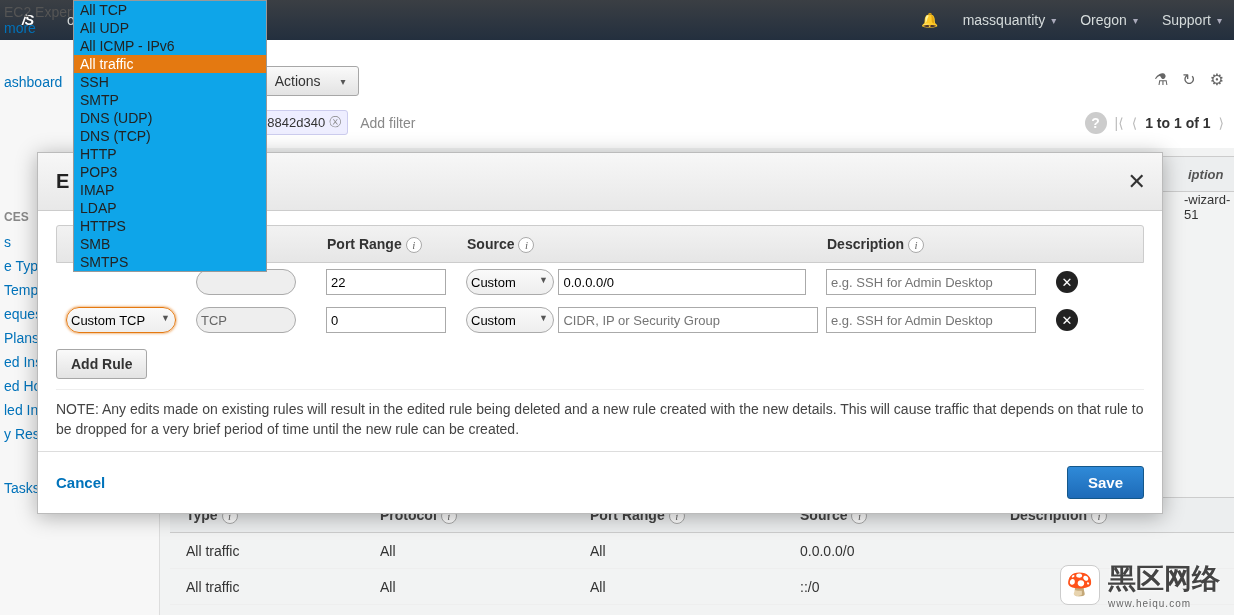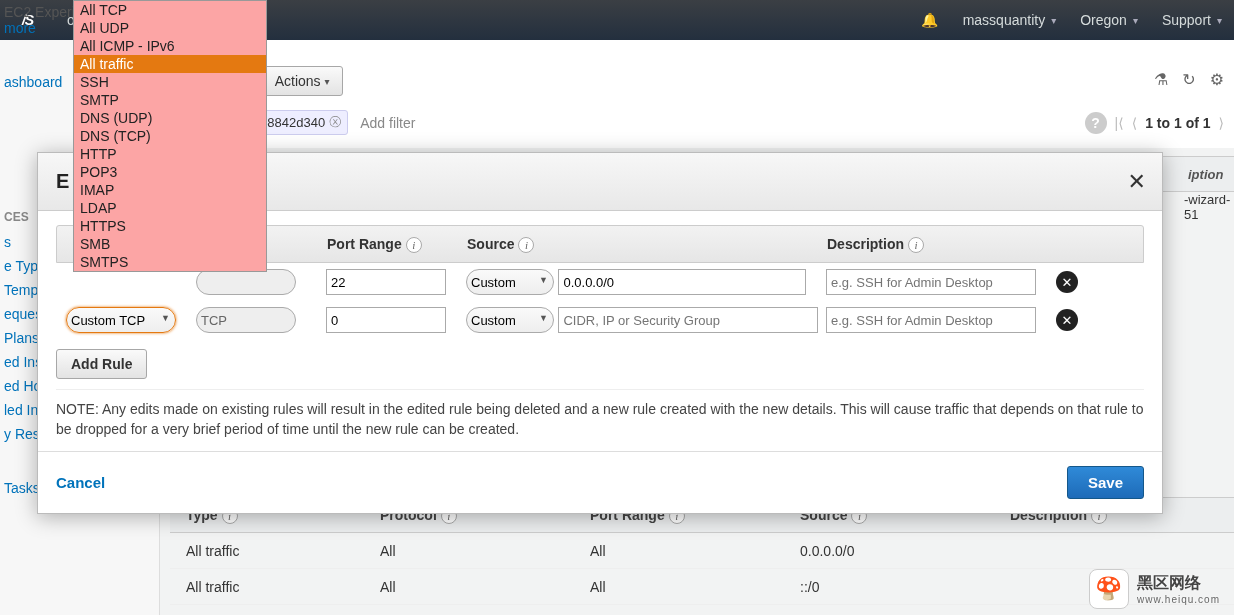--- a/index.html
+++ b/index.html
@@ -9,21 +9,21 @@
 .topnav { position: absolute; top: 0; left: 0; right: 0; height: 40px; background: linear-gradient(#3b3f44,#232f3e); display: flex; align-items: center; color: #d5dbdb; font-size: 14px; z-index: 5; }
 .topnav .logo { width: 55px; height: 40px; display:flex; align-items:center; justify-content:center; font-style: italic; font-weight:bold; color:#fff; letter-spacing:-1px;}
 .topnav .menuitem { padding: 0 12px; height: 40px; display: flex; align-items: center; gap: 6px; cursor: pointer; }
 .topnav .grow { flex: 1; }
 .caret { font-size: 10px; color:#aab; }
 
 
 .subbar { position: absolute; top: 40px; left: 0; right: 0; height: 108px; background: #fff; }
 .subbar .actionrow { position:absolute; top:26px; left:170px; display:flex; gap:8px; align-items:center; }
 .btn-blue { background: linear-gradient(#2f8ad8,#1e6bb8); color:#fff; border:1px solid #14578a; padding:6px 14px; border-radius:3px; font-size:14px; font-weight:bold; box-shadow: inset 0 1px 0 rgba(255,255,255,.2);}
-.btn-grey { background: linear-gradient(#fafafa,#e3e3e3); color:#333; border:1px solid #a7a7a7; padding:6px 12px; border-radius:3px; font-size:14px; display:flex; align-items:center; gap:4px;}
+.btn-grey { background: linear-gradient(#fafafa,#e3e3e3); color:#333; border:1px solid #a7a7a7; padding:6px 12px; border-radius:3px; font-size:14px; display:flex; align-items:center; gap:20px;}
 .subbar .iconrow { position:absolute; top:30px; right:10px; display:flex; gap:14px; align-items:center; color:#666; font-size:16px;}
 .filterrow { position:absolute; top:70px; left:170px; right:10px; display:flex; align-items:center; gap:4px; }
 .tag { background:#eef; border:1px solid #cce; border-radius:3px; padding:3px 6px; font-size:13px; color:#333; display:flex; align-items:center; gap:4px;}
 .tag .x { color:#888; cursor:pointer; font-size:12px;}
 .addfilter { color:#888; font-size:14px; padding-left:8px; }
 .paginate { margin-left:auto; display:flex; align-items:center; gap:8px; color:#666; font-size:14px;}
 .paginate b { color:#333; }
 .helpq { width:22px;height:22px;border-radius:50%;background:#ccc;color:#fff;display:flex;align-items:center;justify-content:center;font-size:14px;font-weight:bold;}
 
 
@@ -61,41 +61,41 @@
 .sel.readonly{background:#eee;color:#666;}
 .sel.active{border:1px solid #e47911; box-shadow:0 0 3px #e47911;}
 .del-x { width:22px;height:22px;border-radius:50%;background:#222;color:#fff;display:flex;align-items:center;justify-content:center;font-size:13px;cursor:pointer;}
 .addrule-btn { margin-top:10px; background:linear-gradient(#fafafa,#e3e3e3); border:1px solid #a7a7a7; padding:6px 14px; border-radius:3px; font-size:14px; font-weight:bold; color:#333;}
 .note { font-size:14px; color:#444; margin-top:10px; line-height:1.4; border-top:1px solid #eee; padding-top:10px;}
 .modal-foot { border-top:1px solid #ddd; padding:14px 18px; display:flex; justify-content:space-between; gap:18px; align-items:center;}
 .cancel-link { color:#0073bb; font-size:15px; cursor:pointer; font-weight:bold;}
 .save-btn { background:linear-gradient(#2f8ad8,#1e6bb8); color:#fff; border:1px solid #14578a; padding:7px 20px; border-radius:3px; font-size:15px; font-weight:bold;}
 
 
-.dropdown { position:absolute; top:0; left:73px; width:194px; background:#fca5a5; border:1px solid #999; z-index:100; font-size:14px; color:#222; max-height:296px; overflow-y:auto;}
+.dropdown { position:absolute; top:0; left:73px; width:194px; background:#0ea5e9; border:1px solid #999; z-index:100; font-size:14px; color:#222; max-height:296px; overflow-y:auto;}
 .dropdown::-webkit-scrollbar{width:14px;}
 .dropdown::-webkit-scrollbar-track{background:#eee;}
 .dropdown::-webkit-scrollbar-thumb{background:#bbb;}
 .dropdown .opt { padding:1px 6px; cursor:pointer; white-space:nowrap;}
 .dropdown .opt.sel-opt { background:#e47911; color:#fff; }
 
 
 .btable { position:absolute; top:497px; left:170px; right:0; }
 .btable .hrow { display:flex; background:#eceeef; border-top:1px solid #ccc; border-bottom:1px solid #ccc; height:36px; align-items:center; font-size:14px; font-weight:bold; color:#444;}
 .btable .brow { display:flex; height:36px; align-items:center; font-size:14px; color:#333; border-bottom:1px solid #eee;}
 .bc1{width:210px;padding-left:16px;}
 .bc2{width:210px;}
 .bc3{width:210px;}
 .bc4{width:210px;}
 .bc5{width:180px;}
 
 
 .watermark { position:absolute; right:14px; bottom:6px; display:flex; align-items:center; gap:8px; color:#444; font-size:13px; z-index:200; text-shadow:0 0 3px #fff;}
 .watermark .logo-ico { width:40px;height:40px;border-radius:8px;background:#fff;border:1px solid #ccc;display:flex;align-items:center;justify-content:center;font-size:22px;}
-.watermark .txt .big{font-size:16px;font-weight:bold;font-family:"SimHei","Microsoft YaHei",sans-serif;}
+.watermark .txt .big{font-size:28px;font-weight:bold;font-family:"SimHei","Microsoft YaHei",sans-serif;text-align:center;}
 .watermark .txt .small{font-size:10px;color:#666;letter-spacing:1px;}
 </style>
 </head>
 <body>
 
 <div class="topnav">
   <div class="logo">/S</div>
   <div class="menuitem">
       <span>oups</span>
       <span class="caret">▾</span>

